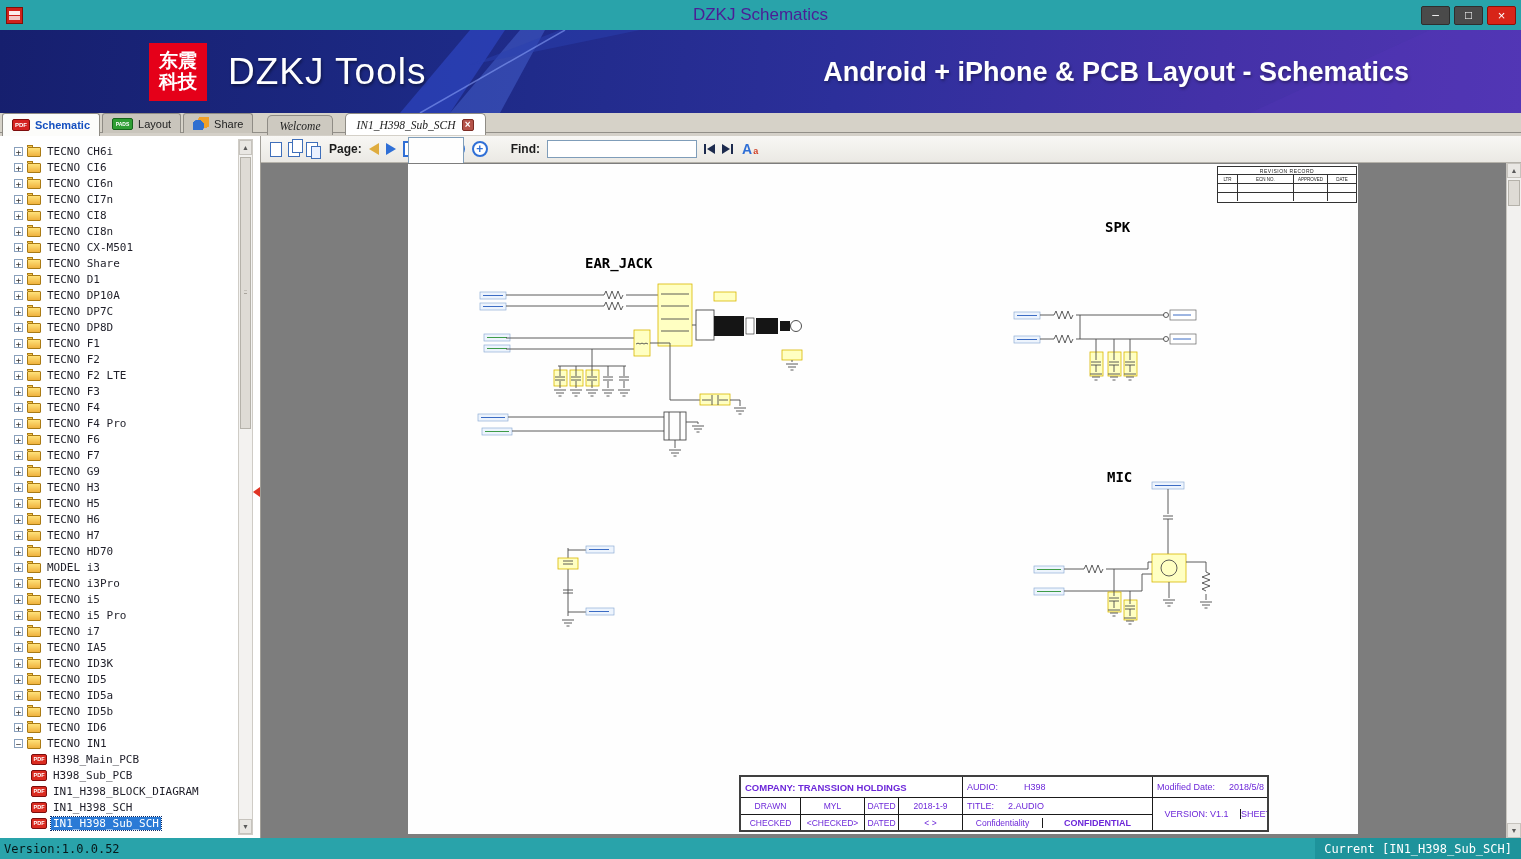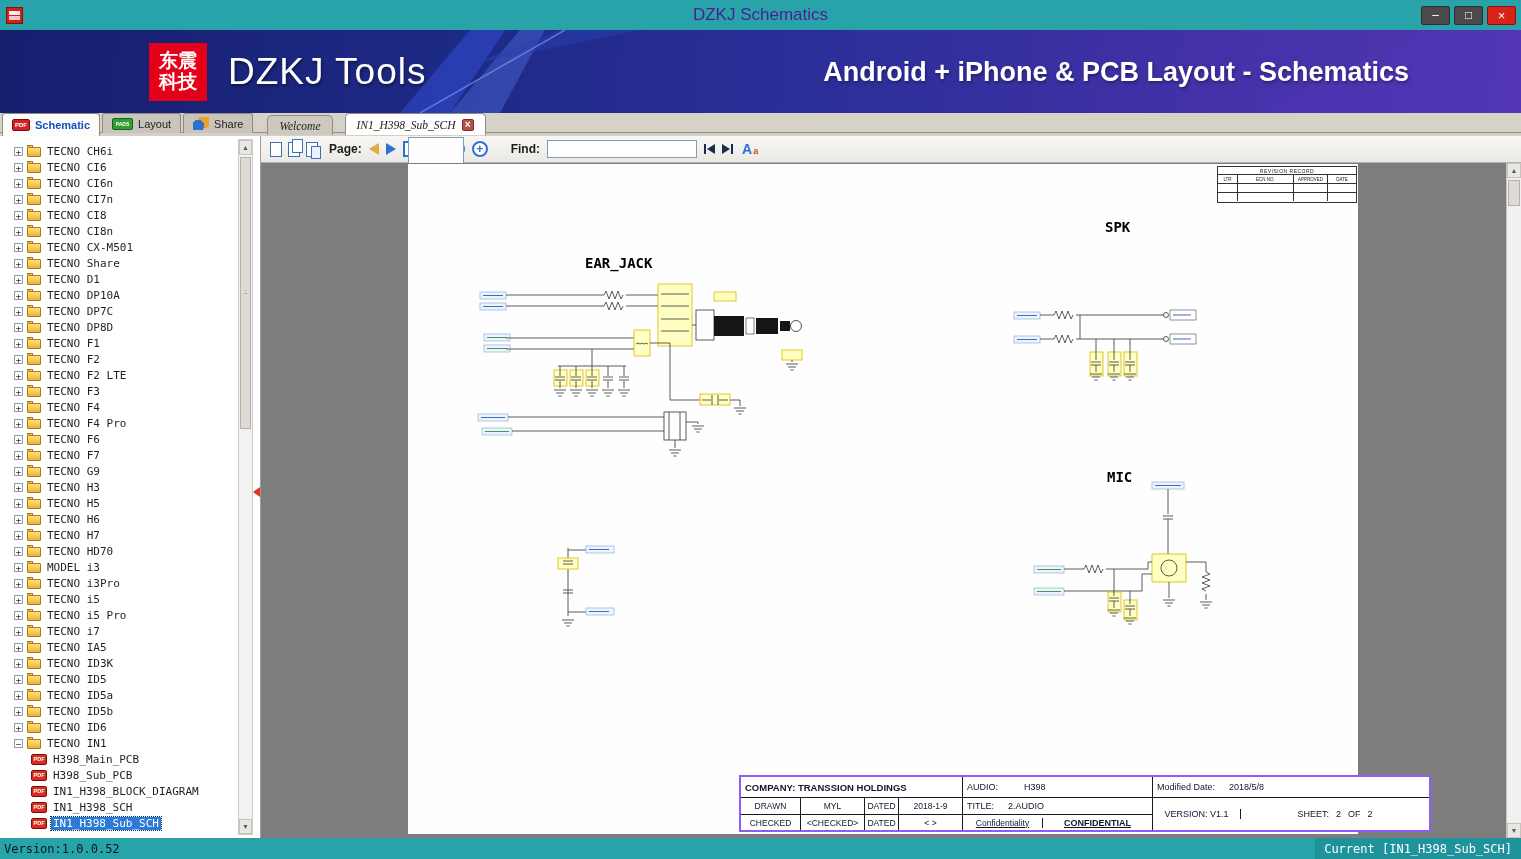--- a/index.html
+++ b/index.html
@@ -101,32 +101,32 @@
 
   
   .rev{position:absolute;left:809px;top:2px;width:140px;height:37px;border:1px solid #333;font-family:"Liberation Sans",sans-serif;color:#222;background:#fff;}
   .rev-title{height:8px;border-bottom:1px solid #333;display:grid;place-items:center;font-size:5px;letter-spacing:.5px;}
   .rev-cols,.rev-row{display:grid;grid-template-columns:20px 56px 34px 1fr;height:9px;border-bottom:1px solid #333;}
   .rev-row.last{border-bottom:none;height:8px;}
   .rev-cols span,.rev-row span{border-right:1px solid #333;display:grid;place-items:center;font-size:4.5px;}
   .rev-cols span:last-child,.rev-row span:last-child{border-right:none;}
 
   
-  .tblk{position:absolute;left:331px;top:611px;width:692px;height:57px;border:2px solid #8b5cf6;display:grid;grid-template-columns:222px 190px 1fr;grid-template-rows:21px 17px 1fr;background:#fff;font-family:"Liberation Sans",sans-serif;color:#0f172a;}
+  .tblk{position:absolute;left:331px;top:611px;width:530px;height:57px;border:2px solid #404040;display:grid;grid-template-columns:222px 190px 1fr;grid-template-rows:21px 17px 1fr;background:#fff;font-family:"Liberation Sans",sans-serif;color:#6d28d9;}
   .tc{display:flex;align-items:center;padding:0 4px;font-size:9px;white-space:nowrap;overflow:hidden;}
   .bR{border-right:1px solid #1a1a1a;}
   .bB{border-bottom:1px solid #1a1a1a;}
   .a1{grid-area:1/1;font-weight:bold;font-size:9.5px;}
   .b1{grid-area:1/2;}
   .c1{grid-area:1/3;}
   .a2{grid-area:2/1;padding:0;}
   .b2{grid-area:2/2;}
   .c23{grid-area:2/3/4/4;padding:0;display:grid;grid-template-columns:88px 1fr;}
   .a3{grid-area:3/1;padding:0;}
-  .b3{grid-area:3/2;padding:0;display:grid;grid-template-columns:80px 1fr;text-decoration:underline;}
+  .b3{grid-area:3/2;padding:0;display:grid;grid-template-columns:80px 1fr;}
   .subgrid{display:grid;grid-template-columns:60px 64px 34px 1fr;width:100%;height:100%;}
   .subgrid span{display:grid;place-items:center;font-size:8.5px;border-right:1px solid #1a1a1a;white-space:nowrap;}
   .subgrid span:last-child{border-right:none;}
   .gap26{margin-left:26px;}
   .gap14{margin-left:14px;text-align:center;}
   .c23 .vcell{display:grid;place-items:center;font-size:9px;border-right:1px solid #1a1a1a;}
   .c23 .scell{display:flex;align-items:center;justify-content:center;gap:7px;font-size:9px;}
   .b3 .confl{display:grid;place-items:center;font-size:8.5px;border-right:1px solid #1a1a1a;}
   .b3 .confv{display:grid;place-items:center;font-size:9px;font-weight:bold;}
 

